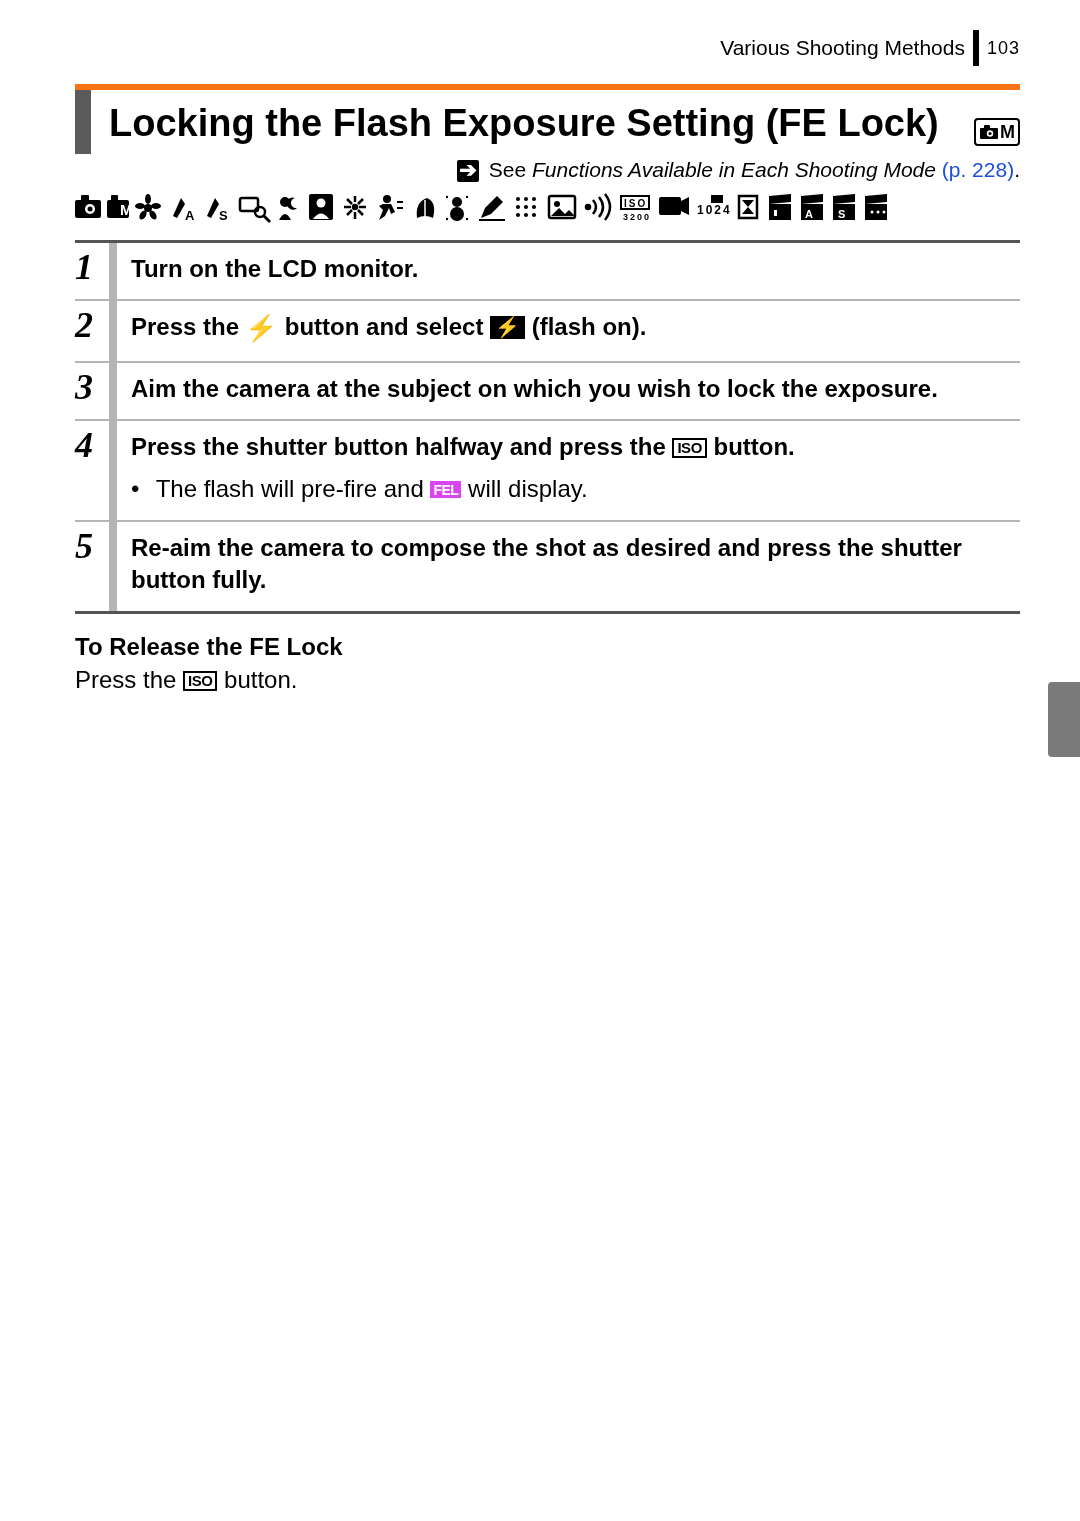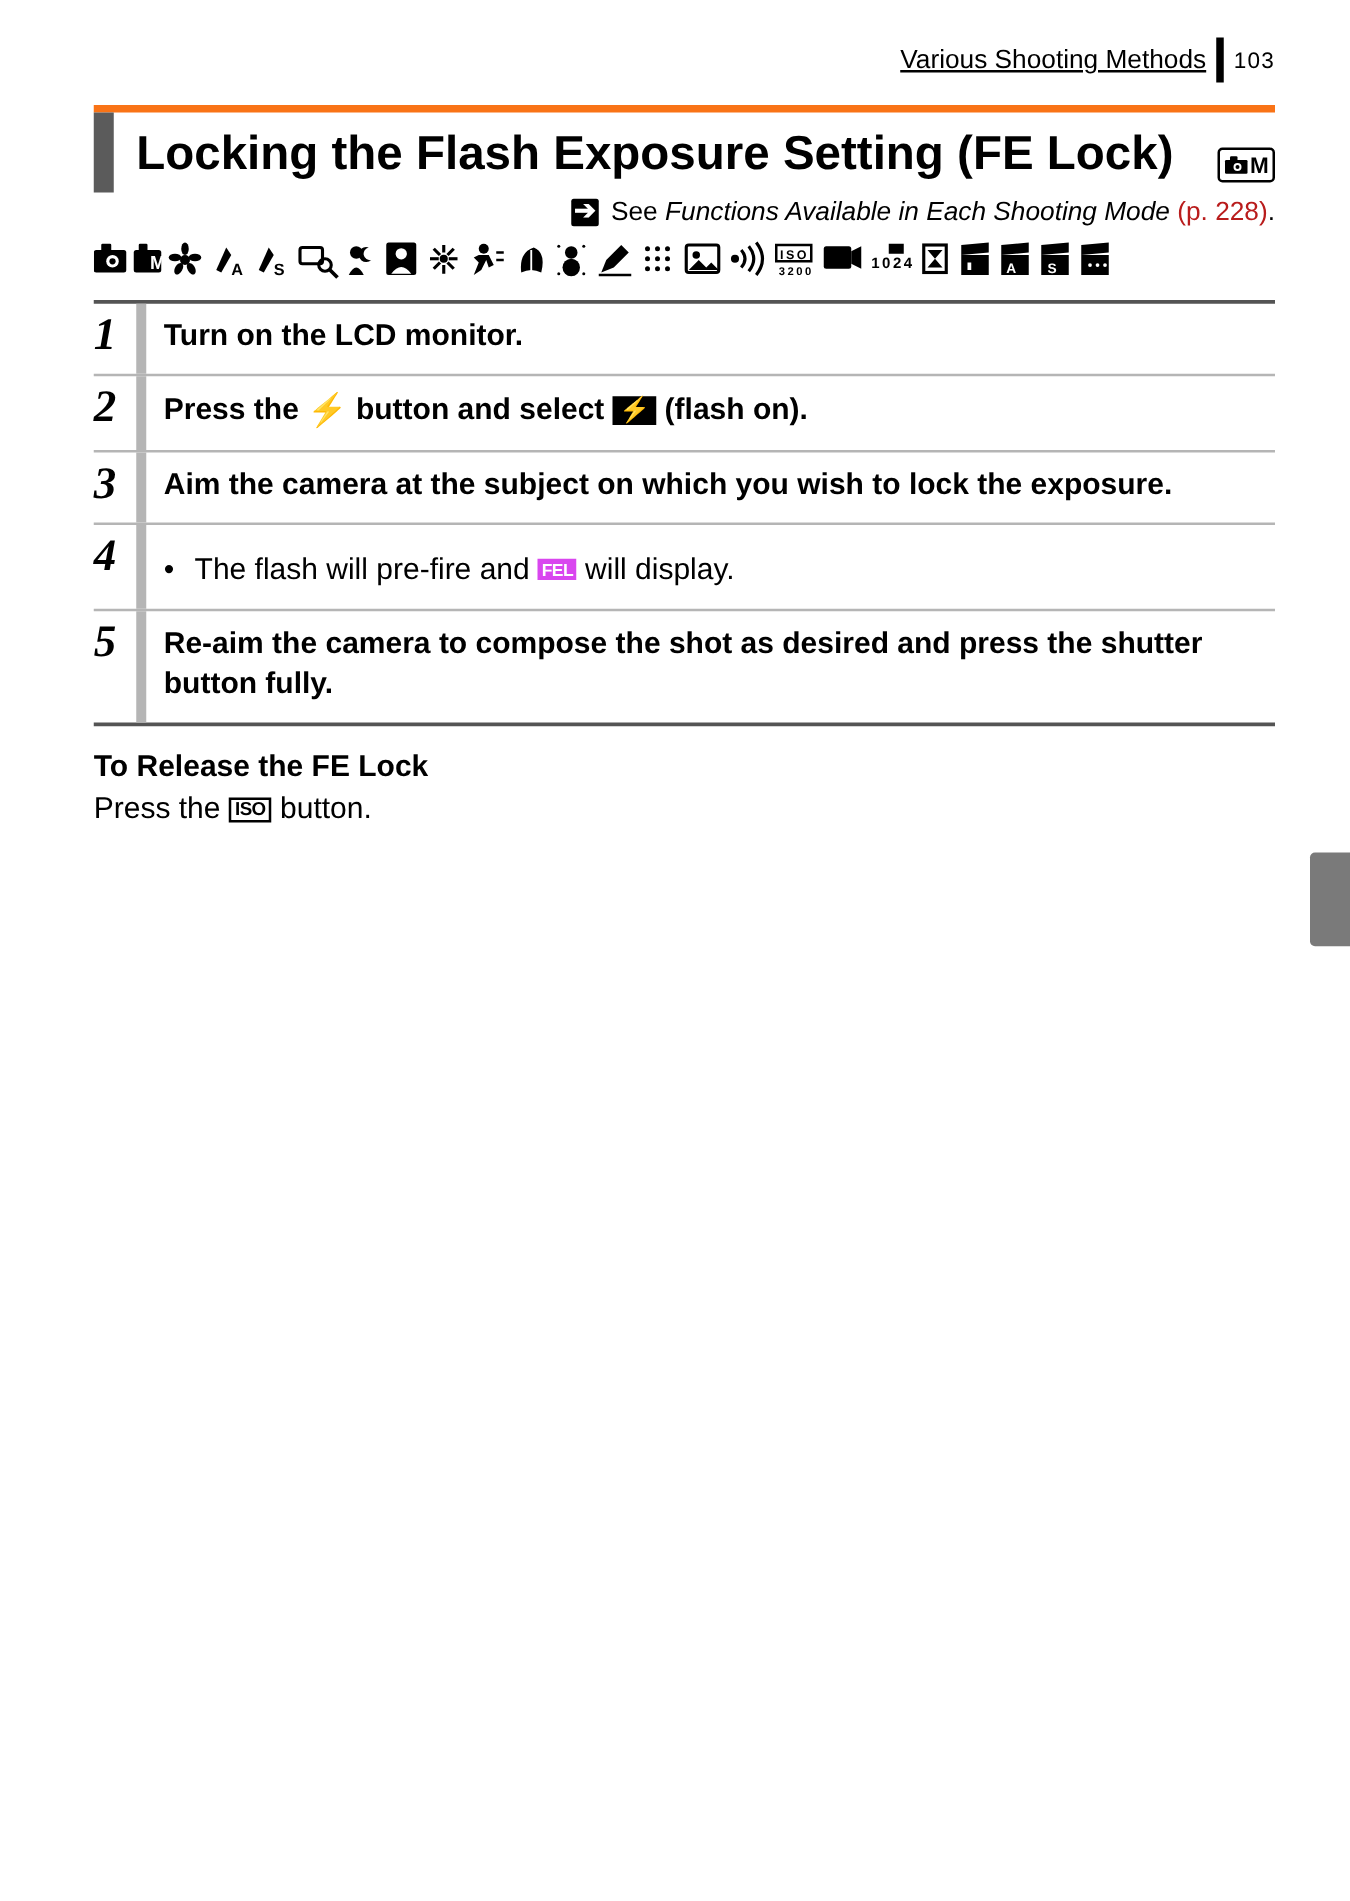--- a/index.html
+++ b/index.html
@@ -17,21 +17,20 @@
   .page-header {
     display: flex;
     align-items: stretch;
     justify-content: flex-end;
     gap: 8px;
     font-size: 21px;
     margin-bottom: 18px;
   }
   .page-header .section {
     align-self: center;
-    text-decoration: underline;
   }
   .page-header .divider {
     width: 6px;
     background: #000;
     align-self: stretch;
     height: 36px;
   }
   .page-header .num {
     font-size: 18px;
     letter-spacing: 1px;
@@ -86,21 +85,21 @@
     width: 22px;
     height: 22px;
     text-align: center;
     line-height: 20px;
     font-weight: bold;
     border-radius: 2px;
     vertical-align: middle;
     margin-right: 4px;
   }
   .see-row .italic { font-style: italic; margin-top: 36px; }
-  .see-row .pageref { color: #b91c1c; }
+  .see-row .pageref { color: #1d4ed8; }
 
   .icon-strip {
     background: #fff;
     color: #000;
     font-size: 28px;
     letter-spacing: 2px;
     padding: 2px 0;
     margin: 4px 0 14px 0;
     white-space: nowrap;
     overflow: hidden;
@@ -424,20 +423,23 @@
     <div class="step">
       <div class="step-num">3</div>
       <div class="step-body">
         <div class="head">Aim the camera at the subject on which you wish to lock the exposure.</div>
       </div>
     </div>
 
     <div class="step">
       <div class="step-num">4</div>
       <div class="step-body">
+        <div class="head">
+          <span>Press the shutter button halfway and press the </span><span class="iso-box">ISO</span><span> button.</span>
+        </div>
         <ul>
           <li>
             <span>The flash will pre-fire and </span><span class="fel-box">FEL</span><span> will display.</span>
           </li>
         </ul>
       </div>
     </div>
 
     <div class="step">
       <div class="step-num">5</div>

